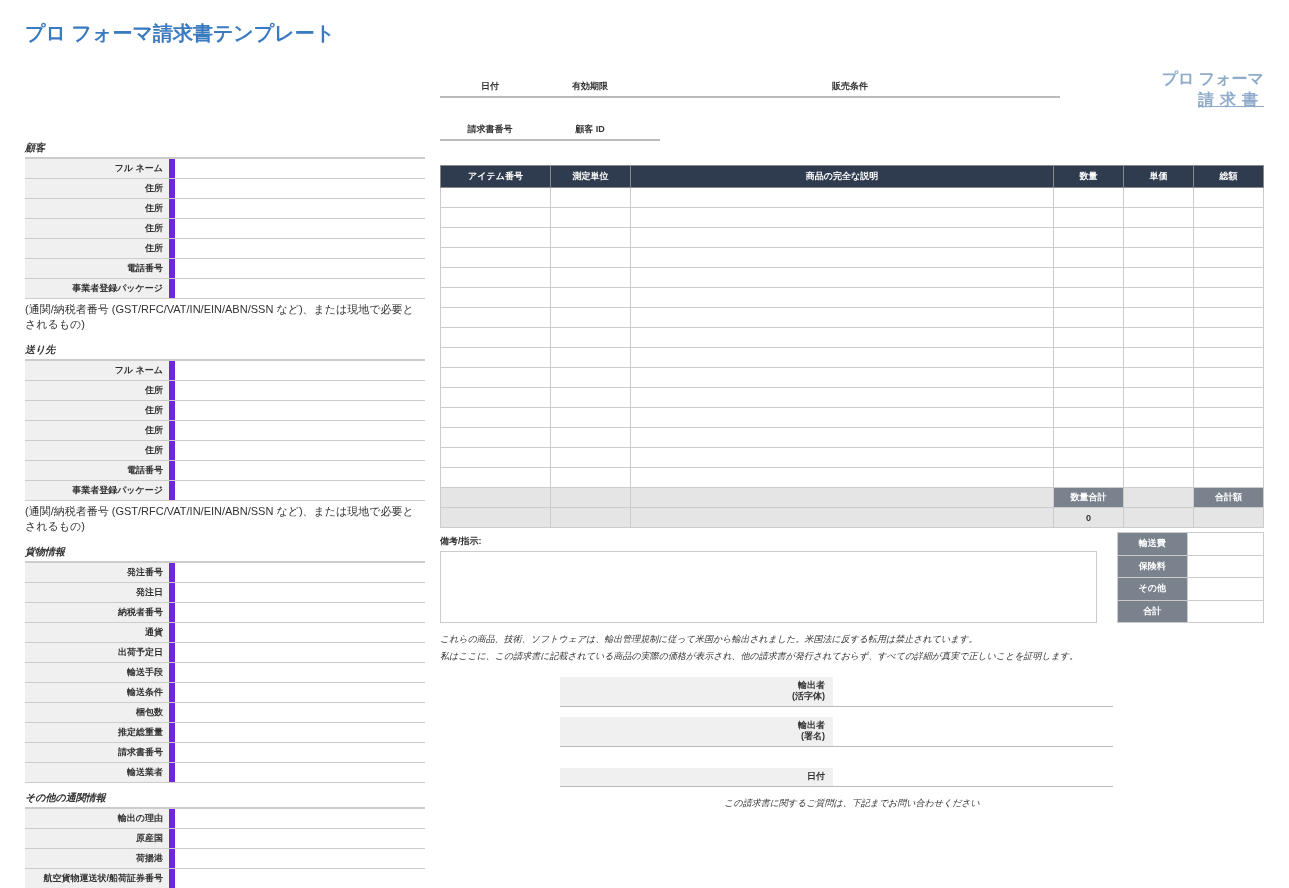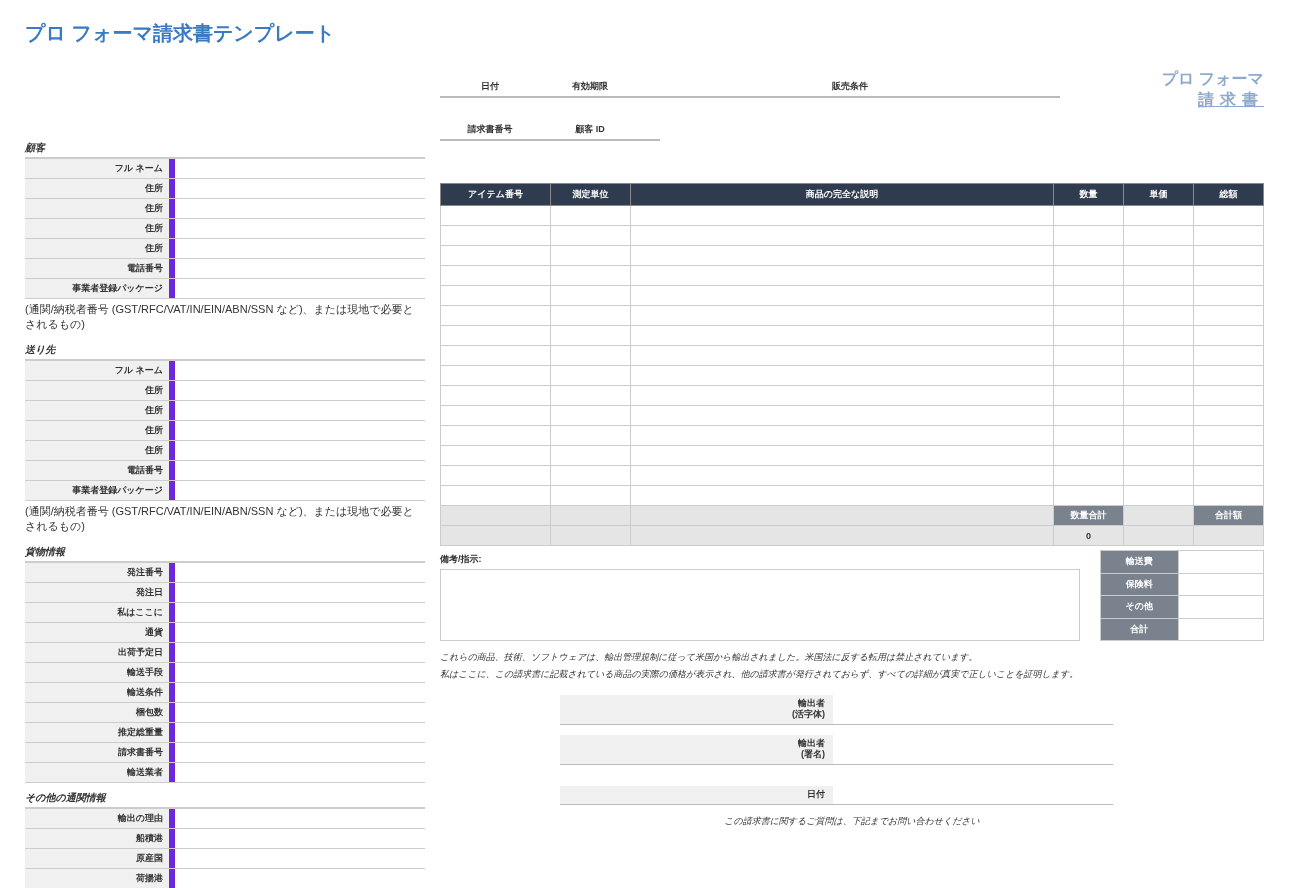--- a/index.html
+++ b/index.html
@@ -75,21 +75,21 @@
     color: #8faacb;
     font-weight: bold;
   }
   .brand-line1 { font-size: 16px; }
   .brand-line2 { font-size: 16px; letter-spacing: 6px; text-decoration: underline; }
 
   
   .items {
     width: 100%;
     border-collapse: collapse;
-    margin-top: 24px;
+    margin-top: 6px;
     border-radius: 17px;
   }
   .items th {
     background: #2f3b4e;
     color: #fff;
     font-size: 9px;
     font-weight: bold;
     padding: 4px;
     border: 1px solid #888;
     text-align: center;
@@ -110,21 +110,21 @@
 
   .tot-row td { font-weight: bold; text-align: center; }
   .tot-label { background: #7a828e !important; color: #fff; }
 
   .remarks-wrap { display: flex; margin-top: 4px; gap: 20px; }
   .remarks-left { flex: 1; }
   .remarks-head { font-size: 9px; font-weight: bold; padding: 3px 0; }
   .remarks-box { border: 1px solid #ccc; height: 72px; }
 
   .charges {
-    width: 164px;
+    width: 147px;
     border-collapse: collapse;
     flex-shrink: 0;
   }
   .charges td {
     border: 1px solid #ccc;
     height: 18px;
     font-size: 9px;
     text-align: center;
     padding: 2px 4px;
   }
@@ -227,21 +227,21 @@
     <div class="section-head">貨物情報</div>
     <div class="kv-row">
         <div class="kv-label">発注番号</div>
         <div class="kv-value"></div>
       </div>
     <div class="kv-row">
         <div class="kv-label">発注日</div>
         <div class="kv-value"></div>
       </div>
     <div class="kv-row">
-        <div class="kv-label">私はここに</div>
+        <div class="kv-label">納税者番号</div>
         <div class="kv-value"></div>
       </div>
     <div class="kv-row">
         <div class="kv-label">通貨</div>
         <div class="kv-value"></div>
       </div>
     <div class="kv-row">
         <div class="kv-label">出荷予定日</div>
         <div class="kv-value"></div>
       </div>
@@ -266,24 +266,20 @@
         <div class="kv-value"></div>
       </div>
     <div class="kv-row">
         <div class="kv-label">輸送業者</div>
         <div class="kv-value"></div>
       </div>
 
     <div class="section-head">その他の通関情報</div>
     <div class="kv-row">
         <div class="kv-label">輸出の理由</div>
-        <div class="kv-value"></div>
-      </div>
-    <div class="kv-row">
-        <div class="kv-label">船積港</div>
         <div class="kv-value"></div>
       </div>
     <div class="kv-row">
         <div class="kv-label">原産国</div>
         <div class="kv-value"></div>
       </div>
     <div class="kv-row">
         <div class="kv-label">荷揚港</div>
         <div class="kv-value"></div>
       </div>

